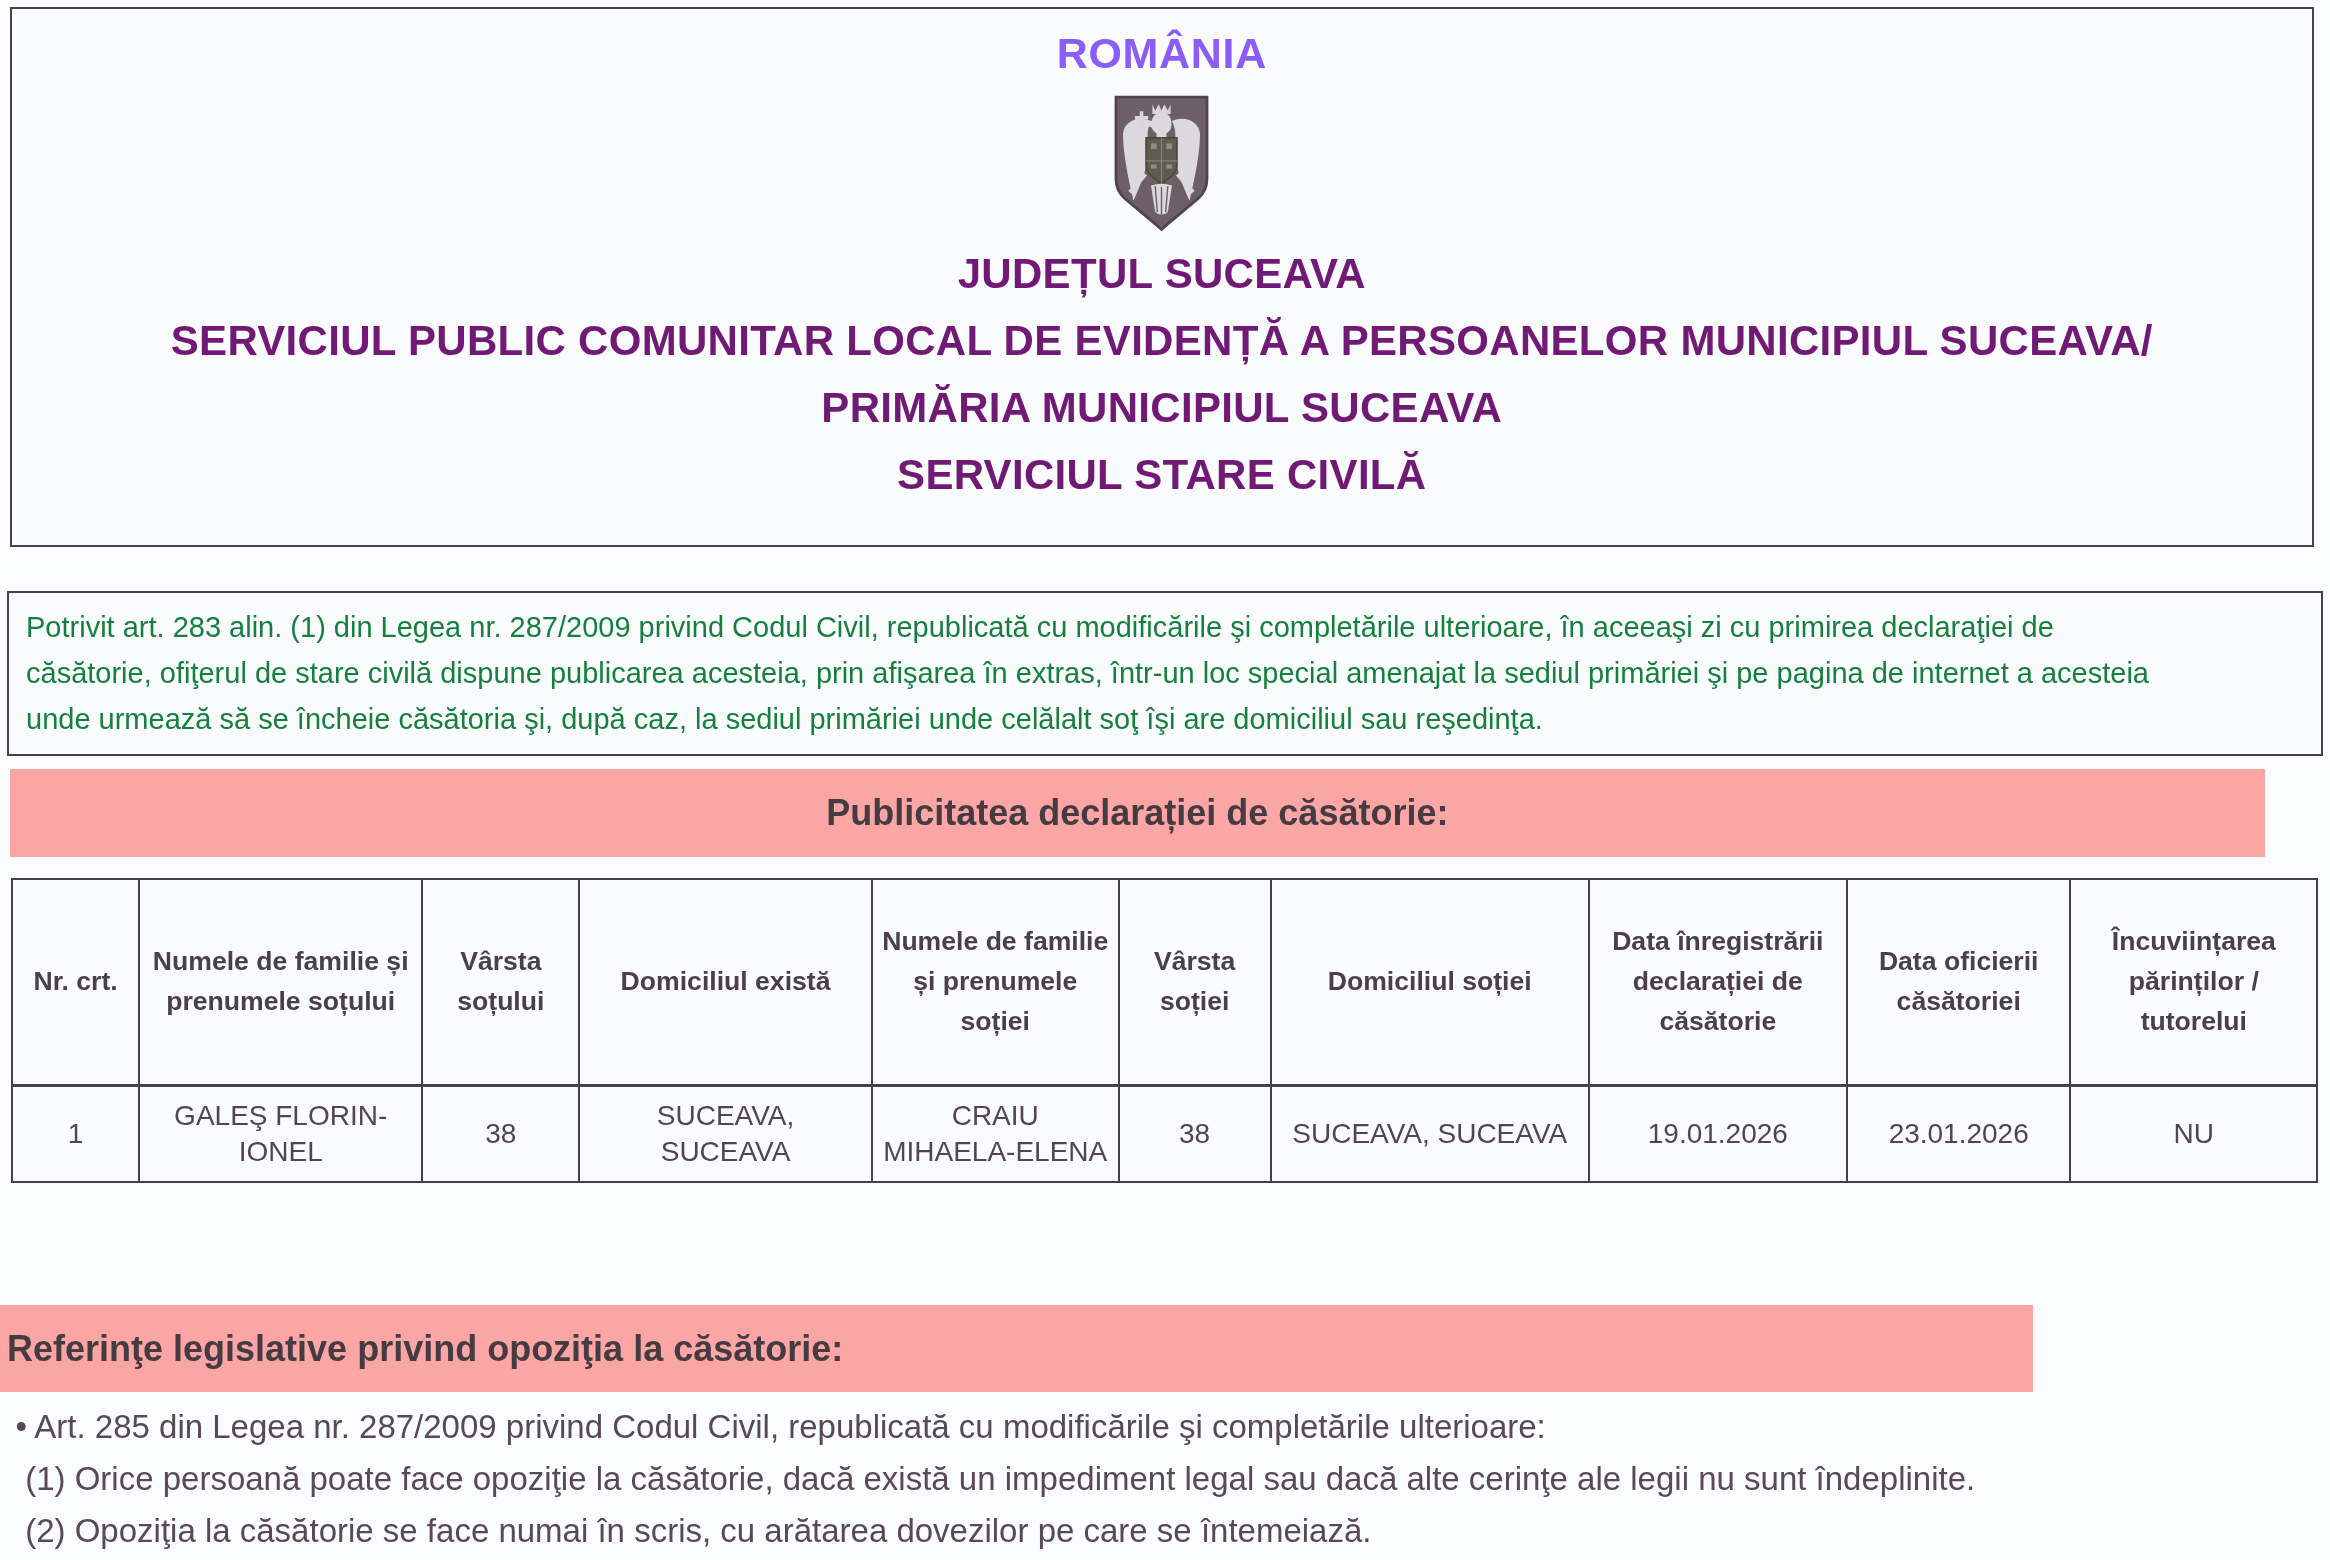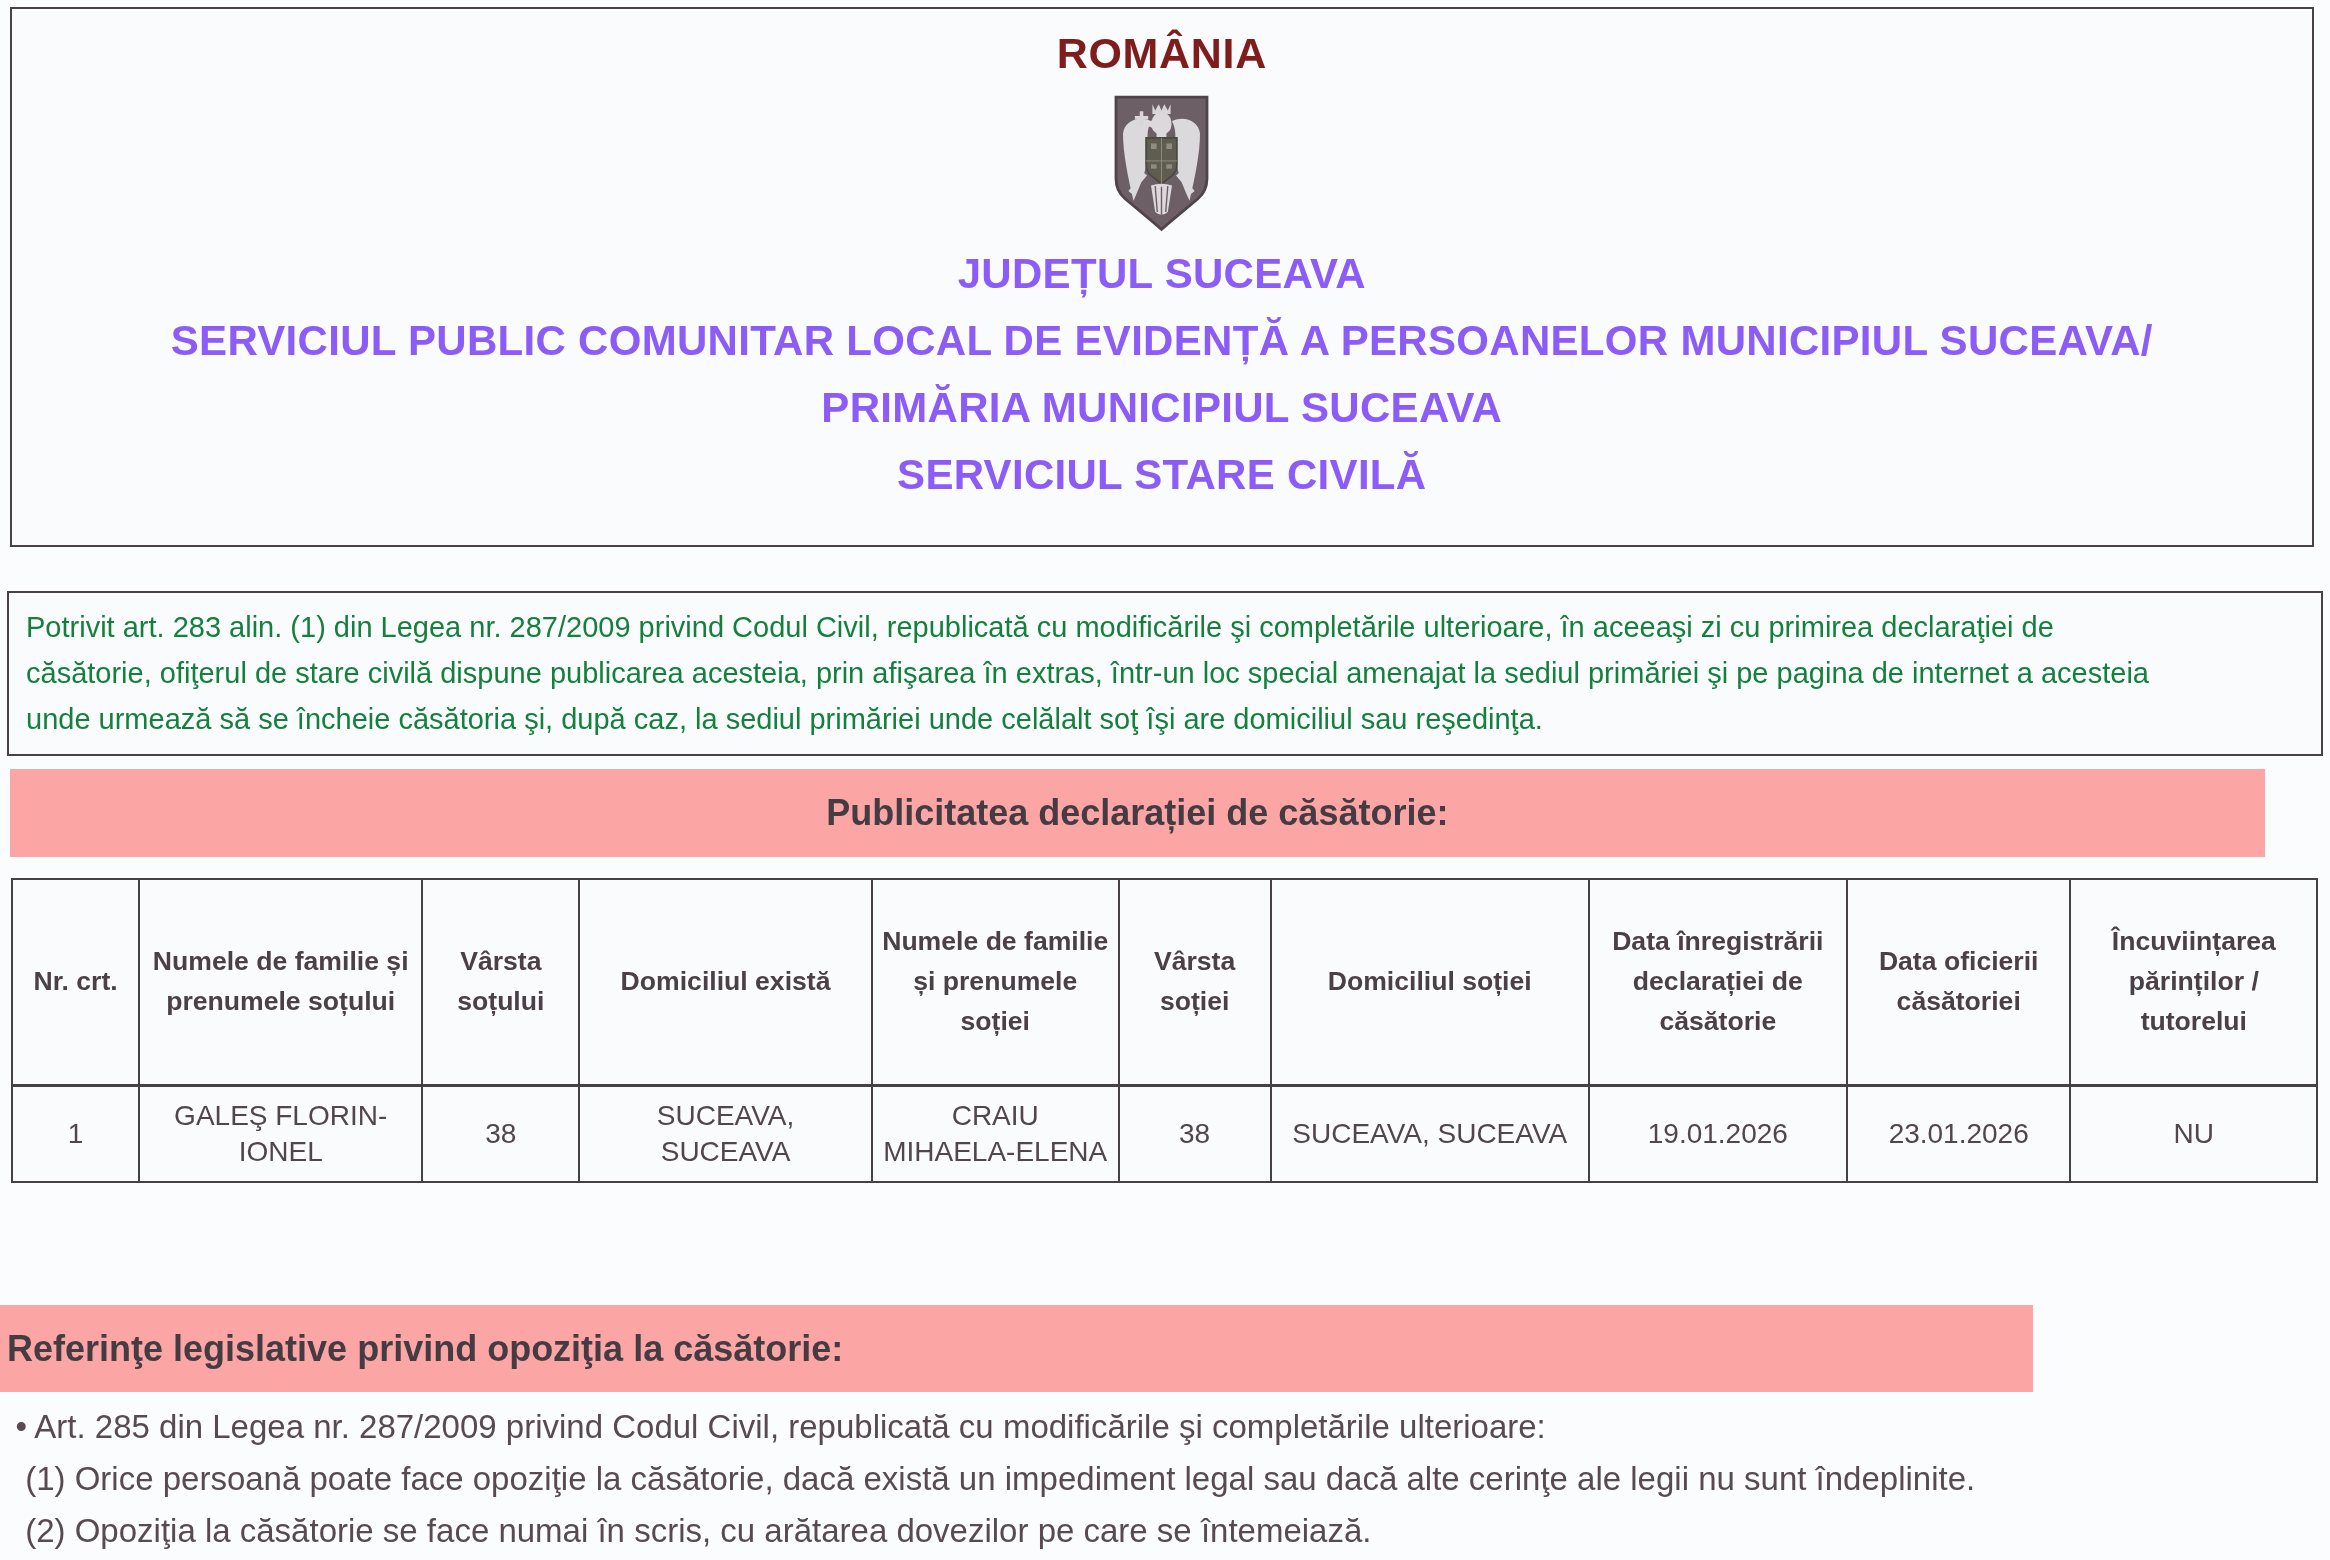--- a/index.html
+++ b/index.html
@@ -20,28 +20,28 @@
     width: 2304px; height: 540px;
     border: 2.1px solid #4a4148;
     background: #fafbfd;
     text-align: center;
     box-sizing: border-box;
   }
   .country-title {
     margin-top: 19.6px;
     font-size: 43px;
     font-weight: bold;
-    color: #7f1d1d;
+    color: #8b5cf6;
     letter-spacing: 0.7px;
   }
   .coat { margin: 15.4px auto 7px auto; width: 105px; height: 140px; }
   .header-line {
     font-size: 42px;
     font-weight: bold;
-    color: #8b5cf6;
+    color: #701a75;
     line-height: 67px;
     letter-spacing: 0.3px;
     white-space: nowrap;
   }
 
   
   .intro-box {
     position: absolute;
     left: 7px; top: 591px;
     width: 2316px; height: 165px;

